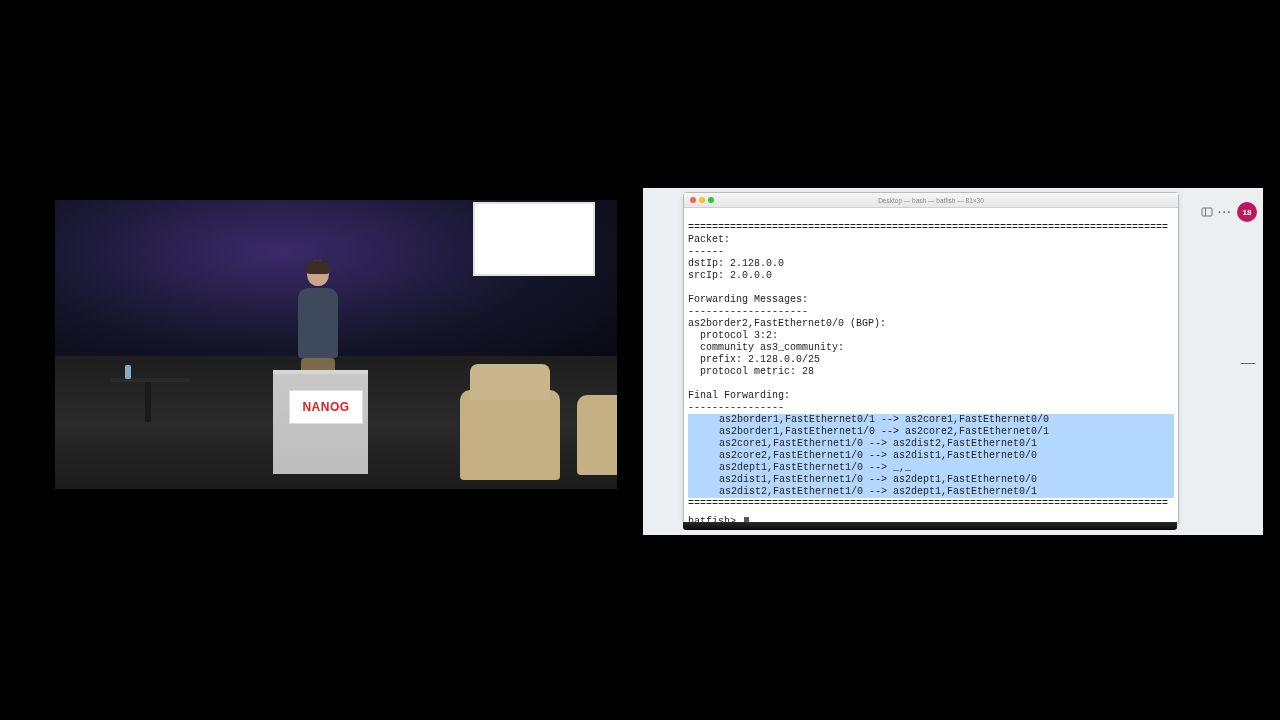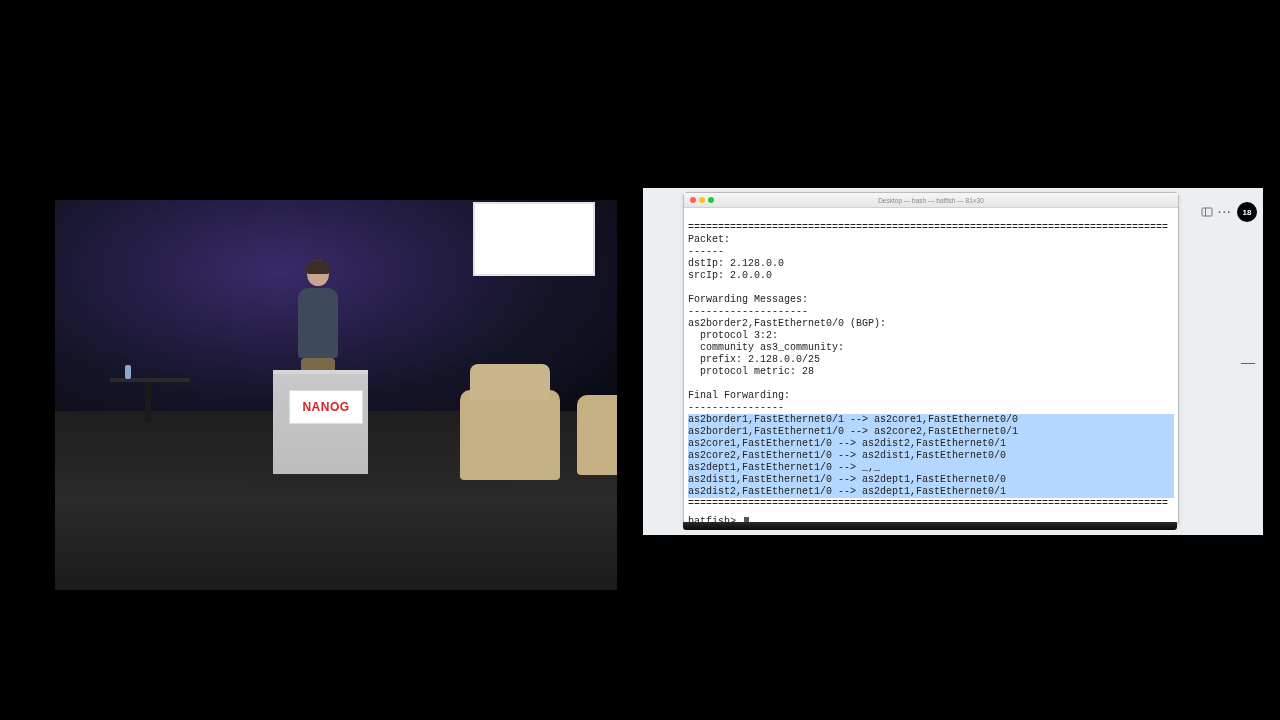--- a/index.html
+++ b/index.html
@@ -11,21 +11,21 @@
     overflow: hidden;
     font-family: -apple-system, BlinkMacSystemFont, "Segoe UI", Arial, sans-serif;
   }
 
   
   .video-panel {
     position: absolute;
     left: 55px;
     top: 200px;
     width: 562px;
-    height: 390px;
+    height: 289px;
     background: linear-gradient(180deg, #0a0a2a 0%, #1a1a3a 20%, #202020 60%, #1a1a1a 100%);
     overflow: hidden;
   }
 
   
   .stage-floor {
     position: absolute;
     left: 0; right: 0; bottom: 0;
     height: 46%;
     background: linear-gradient(180deg, #1e1e1e 0%, #2a2a2a 50%, #1b1b1b 100%);
@@ -207,21 +207,21 @@
     white-space: pre;
   }
   .sep {
     letter-spacing: 0;
     color: #222;
     overflow: hidden;
     white-space: nowrap;
   }
   .sep-short { color:#222; }
 
-  .hl { background: #b4d7ff; display:block; }
+  .hl { background: #b4d7ff; display:block;padding-left:31px; }
 
   .prompt-line {
     padding-top: 6px;
   }
   .cursor-block {
     display: inline-block;
     width: 5px;
     height: 10px;
     background: #555;
     vertical-align: text-bottom;
@@ -254,21 +254,21 @@
     font-size: 11px;
     display: flex;
     align-items: center;
     justify-content: center;
   }
   .side-icon.dots { letter-spacing: 1px; font-weight:700; }
   .avatar-badge {
     width: 20px;
     height: 20px;
     border-radius: 50%;
-    background: #000000;
+    background: #be185d;
     color: #fff;
     font-size: 8px;
     font-weight: 600;
     display: flex;
     align-items: center;
     justify-content: center;
   }
 
   .right-minus {
     position: absolute;

